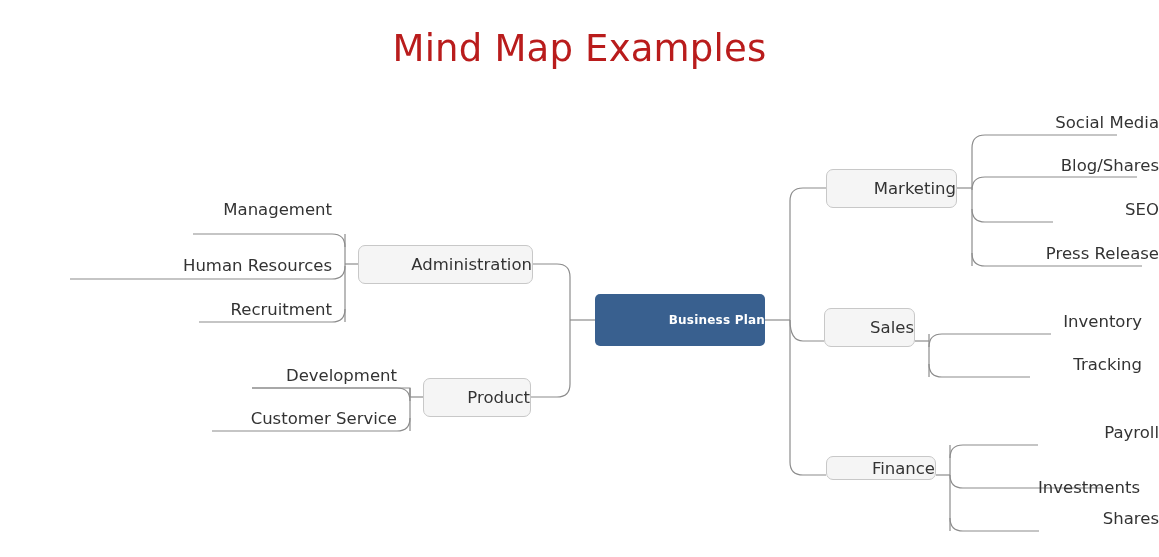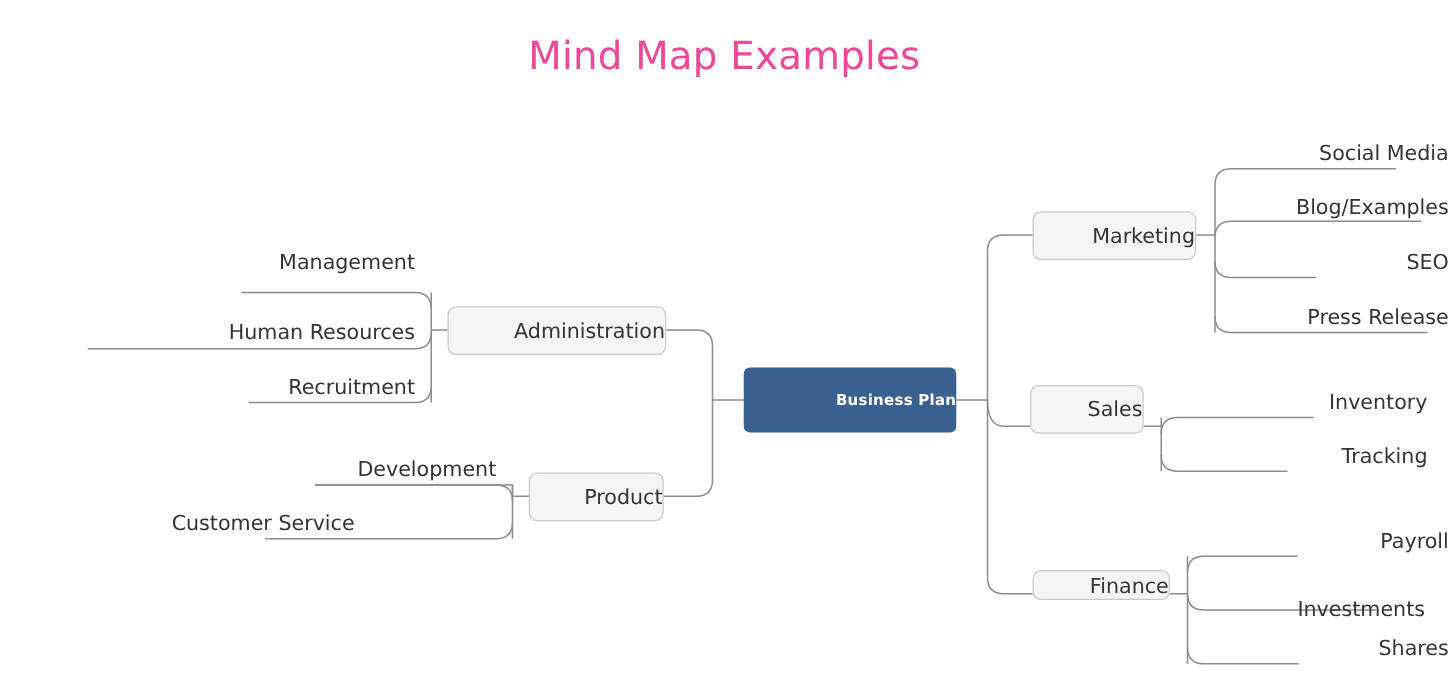--- a/index.html
+++ b/index.html
@@ -24,22 +24,22 @@
     width: 1159px;
     height: 557px;
     pointer-events: none;
   }
   .title {
     position: absolute;
     left: 0;
     top: 27px;
     width: 1159px;
     text-align: center;
-    font-size: 31px;
-    color: #ec4899;
+    font-size: 37px;
+    color: #b91c1c;
     letter-spacing: 0.2px;
     white-space: nowrap;
   }
   .node {
     position: absolute;
     box-sizing: border-box;
     display: flex;
     align-items: center;
     justify-content: flex-end;
     white-space: nowrap;
@@ -164,42 +164,42 @@
   </div>
 
   <div class="leaf leaf-left" style="left:0px; top:302px; width:332px;">
     <span>Recruitment</span>
   </div>
 
   <div class="leaf leaf-left" style="left:0px; top:368px; width:397px;">
     <span>Development</span>
   </div>
 
-  <div class="leaf leaf-left" style="left:12px; top:411px; width:397px;text-align:center;">
+  <div class="leaf leaf-left" style="left:0px; top:411px; width:397px;">
     <span>Customer Service</span>
   </div>
 
   <div class="node node-branch" style="left:826px; top:169px; width:131px; height:39px;">
     <span>Marketing</span>
   </div>
 
   <div class="node node-branch" style="left:824px; top:308px; width:91px; height:39px;">
     <span>Sales</span>
   </div>
 
   <div class="node node-branch" style="left:826px; top:456px; width:110px; height:24px;">
     <span>Finance</span>
   </div>
 
   <div class="leaf leaf-right" style="left:985px; top:115px; width:174px;">
     <span>Social Media</span>
   </div>
 
   <div class="leaf leaf-right" style="left:985px; top:158px; width:174px;">
-    <span>Blog/Examples</span>
+    <span>Blog/Shares</span>
   </div>
 
   <div class="leaf leaf-right" style="left:985px; top:202px; width:174px;">
     <span>SEO</span>
   </div>
 
   <div class="leaf leaf-right" style="left:985px; top:246px; width:174px;">
     <span>Press Release</span>
   </div>
 

